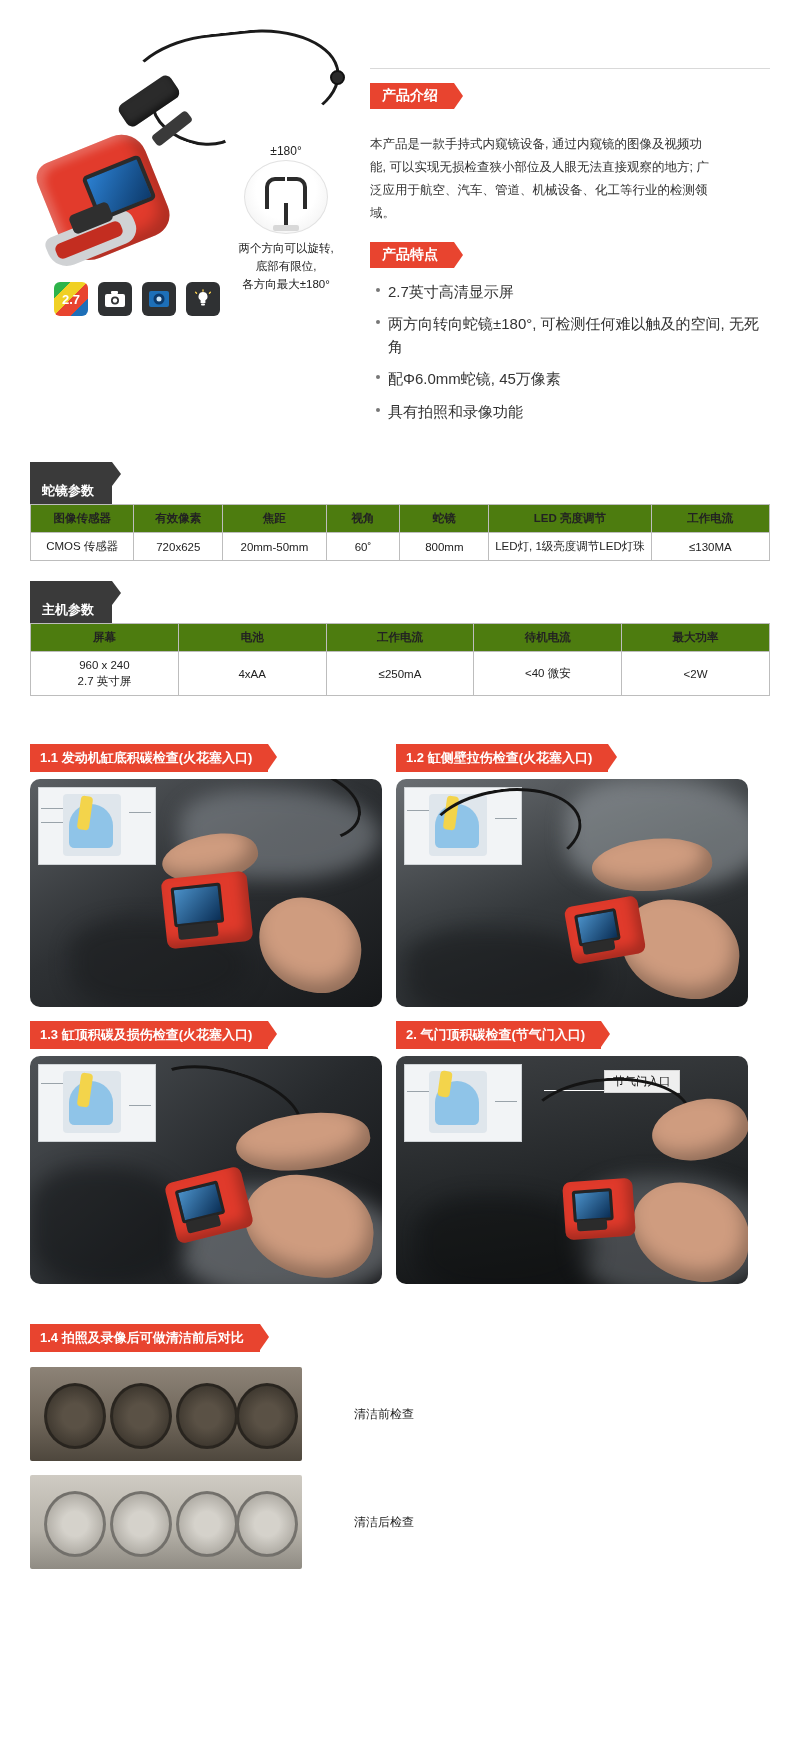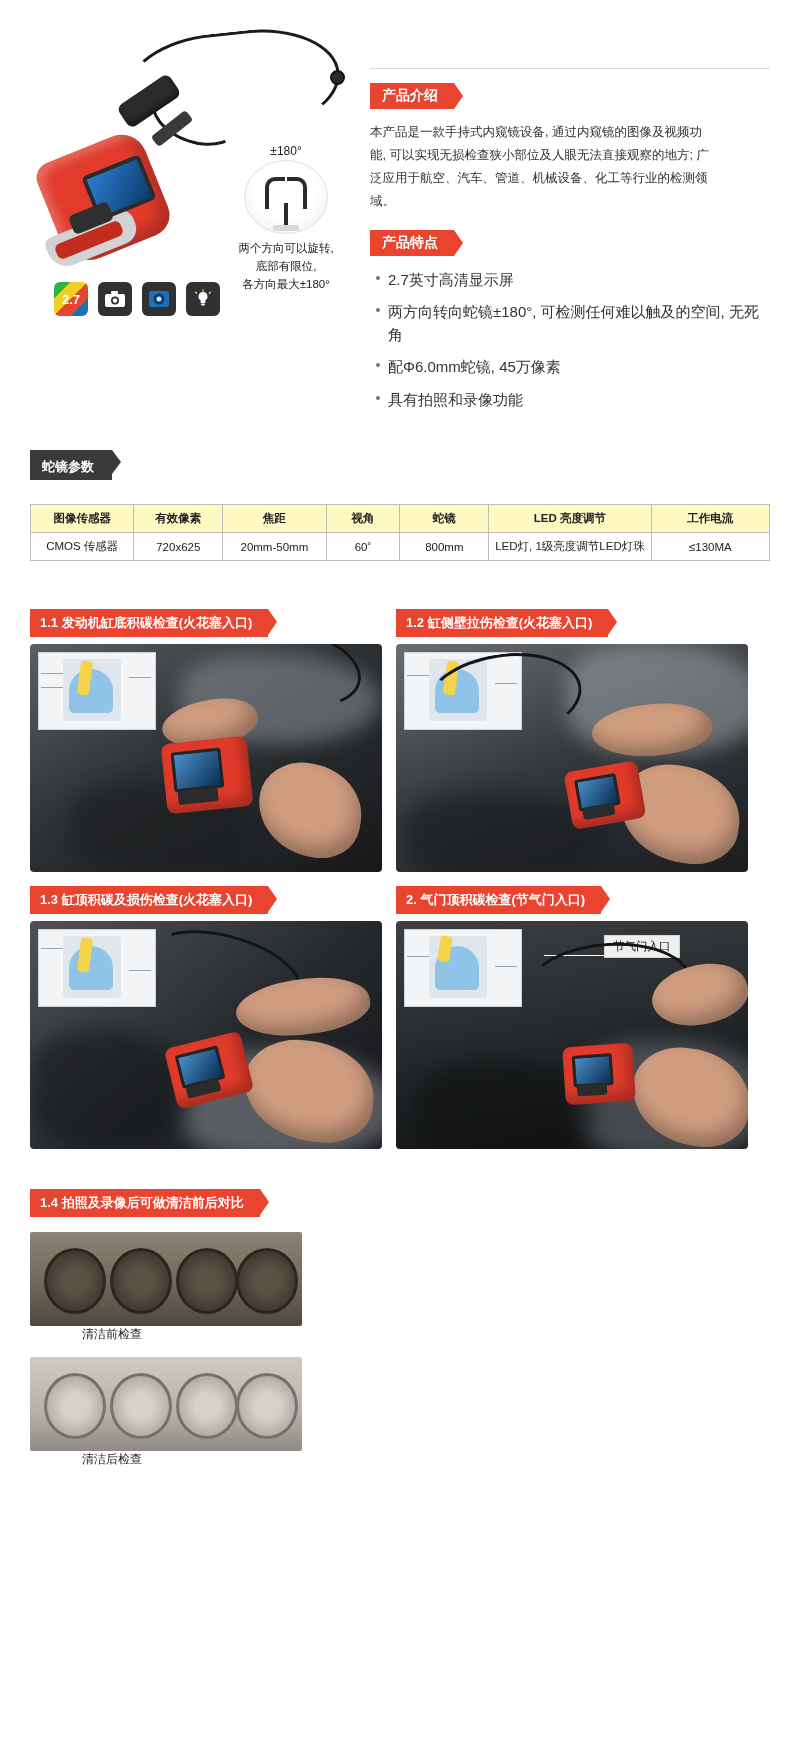--- a/index.html
+++ b/index.html
@@ -23,21 +23,21 @@
   .title-rule{height:1px;background:#d9d9d9;margin:0 0 14px 2px;}
 
   .sec-head{
     display:inline-block;position:relative;background:#e8442f;color:#fff;
     font-size:14px;font-weight:bold;padding:4px 16px 4px 12px;margin:0 0 12px 2px;
   }
   .sec-head:after{
     content:"";position:absolute;right:-9px;top:0;width:0;height:0;
     border-top:13px solid transparent;border-bottom:13px solid transparent;border-left:9px solid #e8442f;
   }
-  .intro-p{font-size:12.5px;line-height:1.85;color:#333;margin:0 0 16px 2px;max-width:345px;}
+  .intro-p{font-size:12.5px;line-height:1.85;color:#333;margin:12px 0 16px 2px;max-width:345px;}
 
   .feat-list{list-style:none;margin:0 0 0 6px;padding:0;}
   .feat-list li{
     font-size:15px;line-height:1.55;color:#333;padding:0 0 9px 14px;position:relative;
   }
   .feat-list li:before{
     content:"";position:absolute;left:2px;top:8px;width:4px;height:4px;border-radius:50%;background:#777;
   }
 
   
@@ -111,45 +111,45 @@
   .ico-27{
     background:linear-gradient(135deg,#2db34a 0 25%,#f0d024 25% 50%,#e8442f 50% 75%,#1d6fb8 75% 100%);
     color:#fff;font-size:13px;font-weight:bold;
   }
   .ico svg{display:block;}
 
   
   .tbl-block{padding:0 30px;box-sizing:border-box;margin-top:16px;}
   .tbl-head{
     display:inline-block;position:relative;background:#3a3a3a;color:#fff;
-    font-size:13px;font-weight:bold;padding:8px 18px 4px 12px;margin-bottom:24px;
+    font-size:13px;font-weight:bold;padding:20px 18px 4px 12px;margin-bottom:0;
   }
   .tbl-head:after{
     content:"";position:absolute;right:-9px;top:0;width:0;height:0;
     border-top:12.5px solid transparent;border-bottom:12.5px solid transparent;border-left:9px solid #3a3a3a;
   }
   table{border-collapse:collapse;width:100%;font-size:11.5px;}
   th,td{border:1px solid #bdbdbd;text-align:center;padding:6px 2px;color:#222;font-weight:normal;}
-  thead th{font-weight:bold;background:#fef9c3;}
+  thead th{font-weight:bold;background:#4d7c0f;}
   td.small2{line-height:1.35;}
 
   
   .apps{padding:0 30px;box-sizing:border-box;margin-top:48px;}
   .app-grid{display:flex;flex-wrap:wrap;gap:14px 14px;}
   .app-cell{width:352px;}
   .app-label{
     display:inline-block;position:relative;background:#e8442f;color:#fff;
     font-size:13px;font-weight:bold;padding:5px 16px 5px 10px;margin-bottom:7px;white-space:nowrap;
   }
   .app-label:after{
     content:"";position:absolute;right:-9px;top:0;width:0;height:0;
     border-top:13.5px solid transparent;border-bottom:13.5px solid transparent;border-left:9px solid #e8442f;
   }
   .photo{
-    width:352px;height:228px;position:relative;overflow:hidden;border-radius:4px;
+    width:352px;height:228px;position:relative;overflow:hidden;border-radius:10px;
     background:#2a2a2a;
   }
   .photo.eng1{background:linear-gradient(150deg,#5b5f63 0%,#2e3134 45%,#16181a 100%);}
   .photo.eng2{background:linear-gradient(160deg,#6a6e72 0%,#34383b 50%,#1b1d1f 100%);}
   .photo.eng3{background:linear-gradient(140deg,#4e5256 0%,#26292c 55%,#131416 100%);}
   .photo.eng4{background:linear-gradient(170deg,#3d4043 0%,#202325 60%,#0f1011 100%);}
   .photo .blob{position:absolute;border-radius:40% 60% 55% 45%;filter:blur(10px);opacity:.55;}
   .photo .hand{
     position:absolute;background:#cf9c7f;border-radius:44% 56% 40% 60%;
     box-shadow:inset -6px -10px 18px rgba(0,0,0,.3);
@@ -172,21 +172,21 @@
   .wire{position:absolute;border:3px solid #141414;border-radius:50%;border-left-color:transparent;border-bottom-color:transparent;}
 
   .callout{
     position:absolute;background:rgba(255,255,255,.92);color:#111;font-size:11.5px;
     padding:3px 8px;border:1px solid #d5d5d5;
   }
   .callout-line{position:absolute;background:#ffffff;height:1px;}
 
   
   .compare{padding:0 30px;box-sizing:border-box;margin-top:40px;padding-bottom:50px;}
-  .cmp-row{display:flex;align-items:flex-start;margin-bottom:14px;flex-direction:column;}
+  .cmp-row{display:flex;align-items:center;margin-bottom:14px;}
   .cmp-photo{width:272px;height:94px;border-radius:2px;position:relative;overflow:hidden;}
   .cmp-dirty{background:linear-gradient(180deg,#8d8377 0%,#6d6458 60%,#4e473d 100%);}
   .cmp-clean{background:linear-gradient(180deg,#cfcbc3 0%,#b5b1a8 60%,#8f8b83 100%);}
   .cmp-photo .cyl{
     position:absolute;top:16px;width:56px;height:60px;border-radius:50%;
     border:3px solid rgba(0,0,0,.35);
   }
   .cmp-dirty .cyl{background:radial-gradient(circle,#5a5145 30%,#2f2a23 100%);}
   .cmp-clean .cyl{background:radial-gradient(circle,#d5d2cb 30%,#9a968e 100%);}
   .cmp-caption{font-size:12px;color:#222;margin-left:52px;}
@@ -297,20 +297,44 @@
           <td>20mm-50mm</td>
           <td>60˚</td>
           <td>800mm</td>
           <td class="small2" style="white-space:pre-line">LED灯, 1级亮度调节LED灯珠</td>
           <td>≤130MA</td>
         </tr>
       </tbody>
     </table>
   </div>
 
+  <div class="tbl-block" style="margin-top:20px;">
+    <div class="tbl-head">主机参数</div>
+    <table>
+      <thead>
+        <tr>
+          <th style="width:20%">屏幕</th>
+          <th style="width:20%">电池</th>
+          <th style="width:20%">工作电流</th>
+          <th style="width:20%">待机电流</th>
+          <th style="width:20%">最大功率</th>
+        </tr>
+      </thead>
+      <tbody>
+        <tr>
+          <td class="small2" style="white-space:pre-line">960 x 240
+2.7 英寸屏</td>
+          <td>4xAA</td>
+          <td>≤250mA</td>
+          <td>&lt;40 微安</td>
+          <td>&lt;2W</td>
+        </tr>
+      </tbody>
+    </table>
+  </div>
 
   <div class="apps">
     <div class="app-grid">
 
       <div class="app-cell">
         <div class="app-label">1.1 发动机缸底积碳检查(火花塞入口)</div>
         <div class="photo eng1">
           <div class="blob" style="left:150px;top:10px;width:200px;height:90px;background:#8a9096;"></div>
           <div class="blob" style="left:40px;top:140px;width:180px;height:90px;background:#1a1c1e;"></div>
           <div class="inset">

